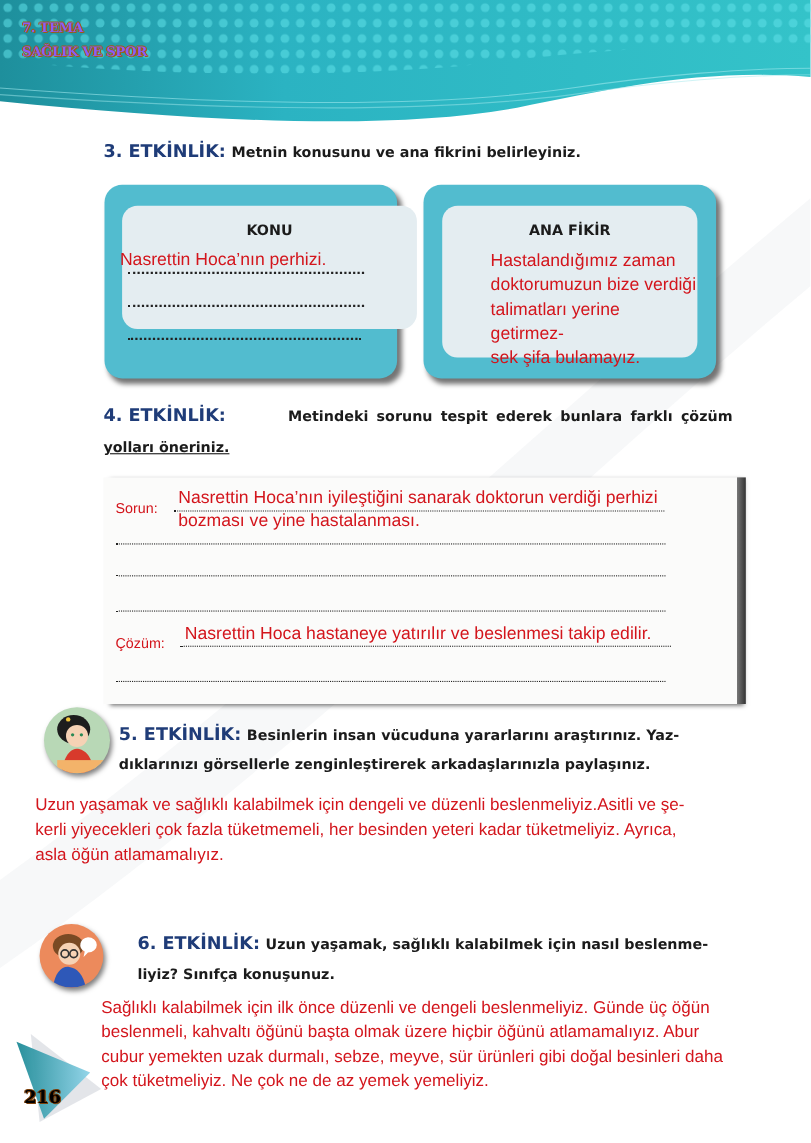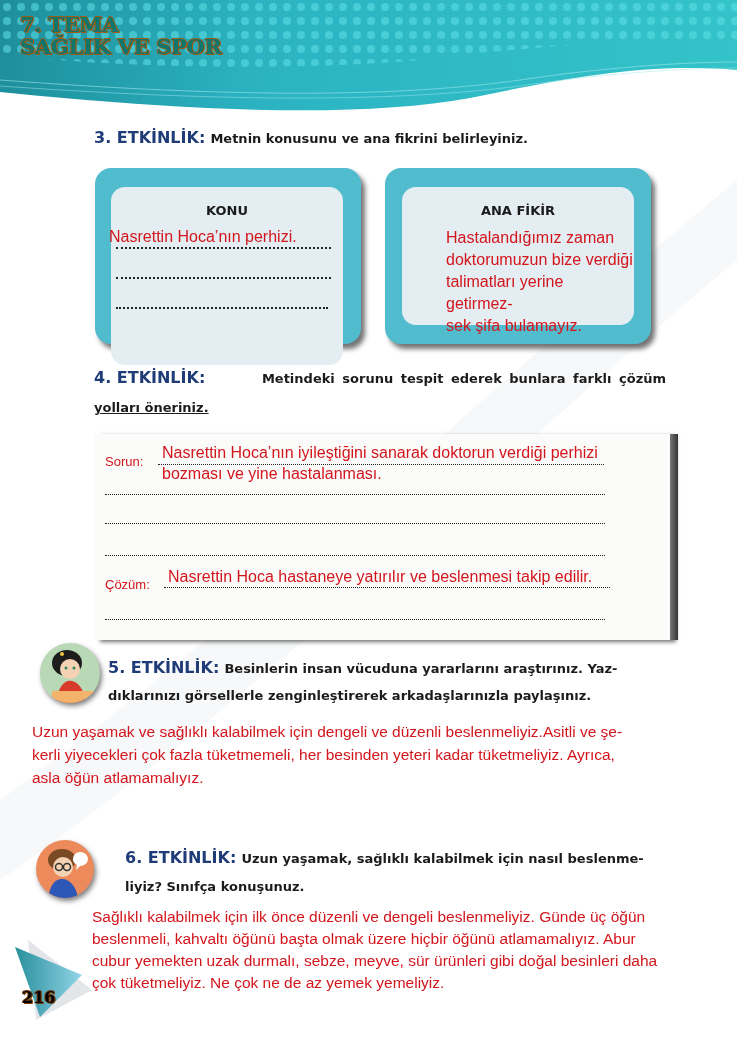--- a/index.html
+++ b/index.html
@@ -1,19 +1,19 @@
 <!DOCTYPE html>
 <html><head>
 <meta charset="utf-8">
 <style>
   html, body { margin:0; padding:0; }
   body { width:737px; height:1039px; position:relative; overflow:hidden; background:#ffffff; font-family:"DejaVu Sans", sans-serif; }
   .header-band { position:absolute; left:0; top:0; width:737px; height:115px; overflow:hidden; }
   .header-band svg { position:absolute; left:0; top:0; }
-  .theme-title { position:absolute; left:20px; top:14px; color:#0f766e; font-family:"DejaVu Serif", serif; font-weight:bold; font-size:21px; line-height:22px; letter-spacing:-0.3px; text-shadow: 1px 1px 0 #a05a12, -1px 0 0 #a05a12, 0 -1px 0 #a05a12, 1px 0 0 #a05a12; }
+  .theme-title { position:absolute; left:20px; top:14px; color:#8b5cf6; font-family:"DejaVu Serif", serif; font-weight:bold; font-size:12px; line-height:22px; letter-spacing:-0.3px; text-shadow: 1px 1px 0 #a05a12, -1px 0 0 #a05a12, 0 -1px 0 #a05a12, 1px 0 0 #a05a12; }
   .bg-swoosh { position:absolute; left:0; top:100px; width:737px; height:940px; pointer-events:none; }
 
   .act-title { position:absolute; font-family:"DejaVu Sans", sans-serif; }
   .act-num { color:#1f3c78; font-weight:bold; }
   .act-text { color:#1b1b1b; font-weight:bold; }
 
   .card { position:absolute; background:#52bccf; border-radius:16px; box-shadow: 4px 5px 5px rgba(0,0,0,0.55); }
   .card-inner { position:absolute; background:#e4edf1; border-radius:14px; }
   .card-head { position:absolute; left:0; right:0; text-align:center; font-weight:bold; font-size:13px; color:#1b1b1b; }
   .dots { position:absolute; border-bottom:2px dotted #222; height:0; }
@@ -55,21 +55,21 @@
 <svg class="bg-swoosh" width="737" height="940">
   <path d="M0,700 C250,520 520,260 737,80 L737,160 C520,340 260,600 0,780 Z" fill="#f3f5f6" opacity="0.7"></path>
 </svg>
 
 <div class="act-title" style="left:94px; top:128px; font-size:16px;">
   <span class="act-num">3. ETKİNLİK:</span>
   <span class="act-text" style="font-size:13px;">Metnin konusunu ve ana fikrini belirleyiniz.</span>
 </div>
 
 <div class="card" style="left:95px; top:168px; width:266px; height:176px;">
-  <div class="card-inner" style="left:16px; top:19px; width:232px; height:178px;">
+  <div class="card-inner" style="left:16px; top:19px; width:232px; height:112px;padding-left:36px;">
     <div class="card-head" style="top:16px;">KONU</div>
     <div class="red" style="position:absolute; left:-2px; top:41px; font-size:16px; white-space:nowrap;">Nasrettin Hoca’nın perhizi.</div>
     <div class="dots" style="left:5px; top:60px; width:215px;"></div>
     <div class="dots" style="left:5px; top:90px; width:215px;"></div>
     <div class="dots" style="left:5px; top:120px; width:212px;"></div>
   </div>
 </div>
 
 <div class="card" style="left:385px; top:168px; width:266px; height:176px;">
   <div class="card-inner" style="left:17px; top:19px; width:232px; height:138px;">

